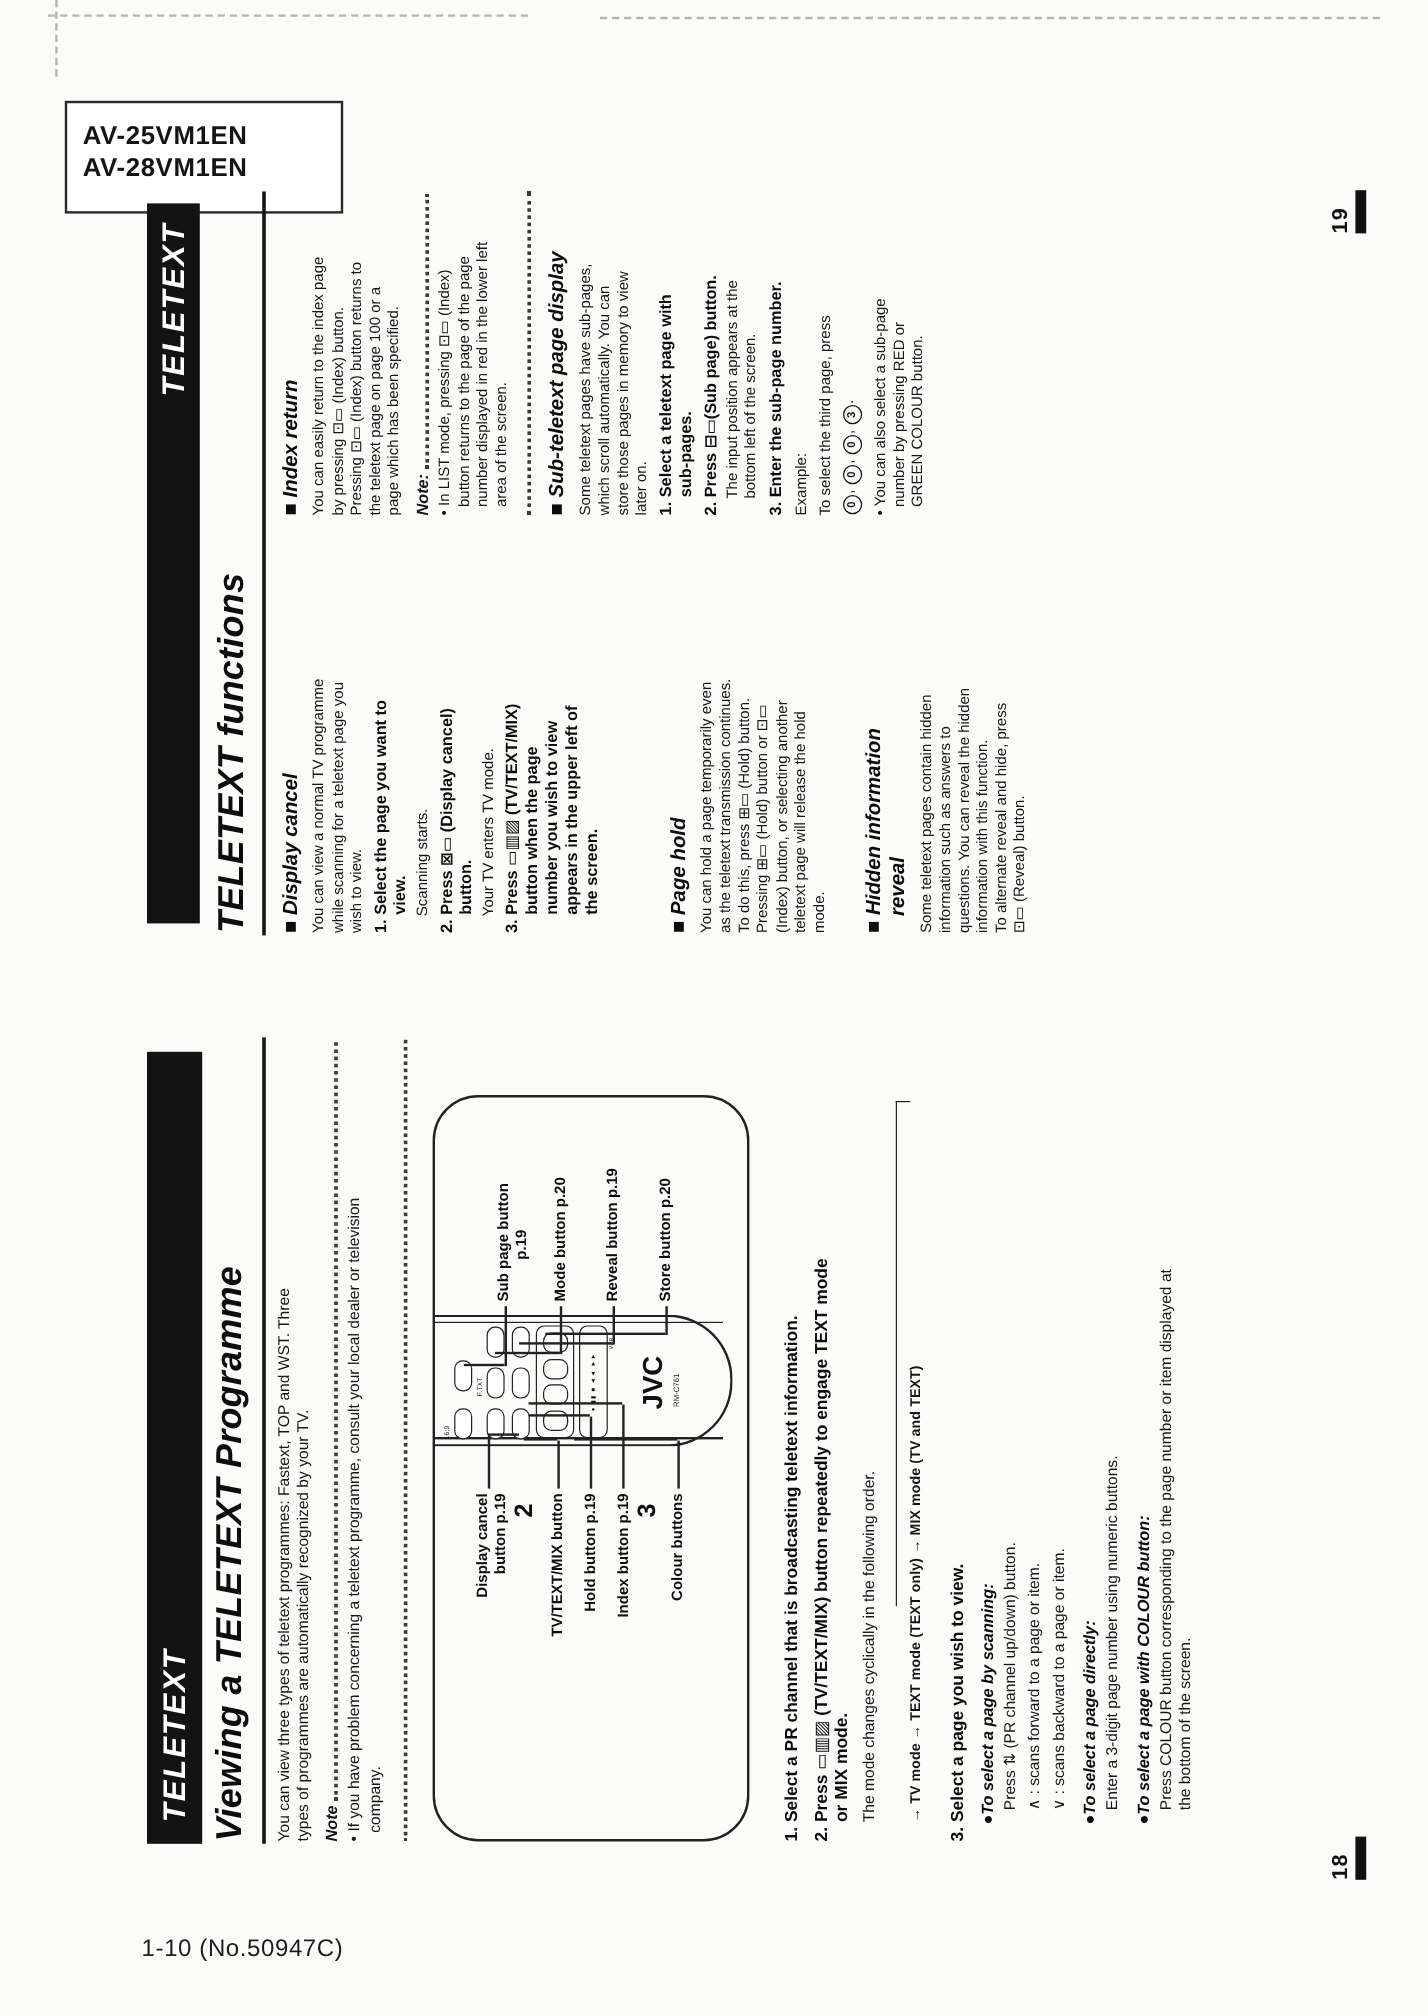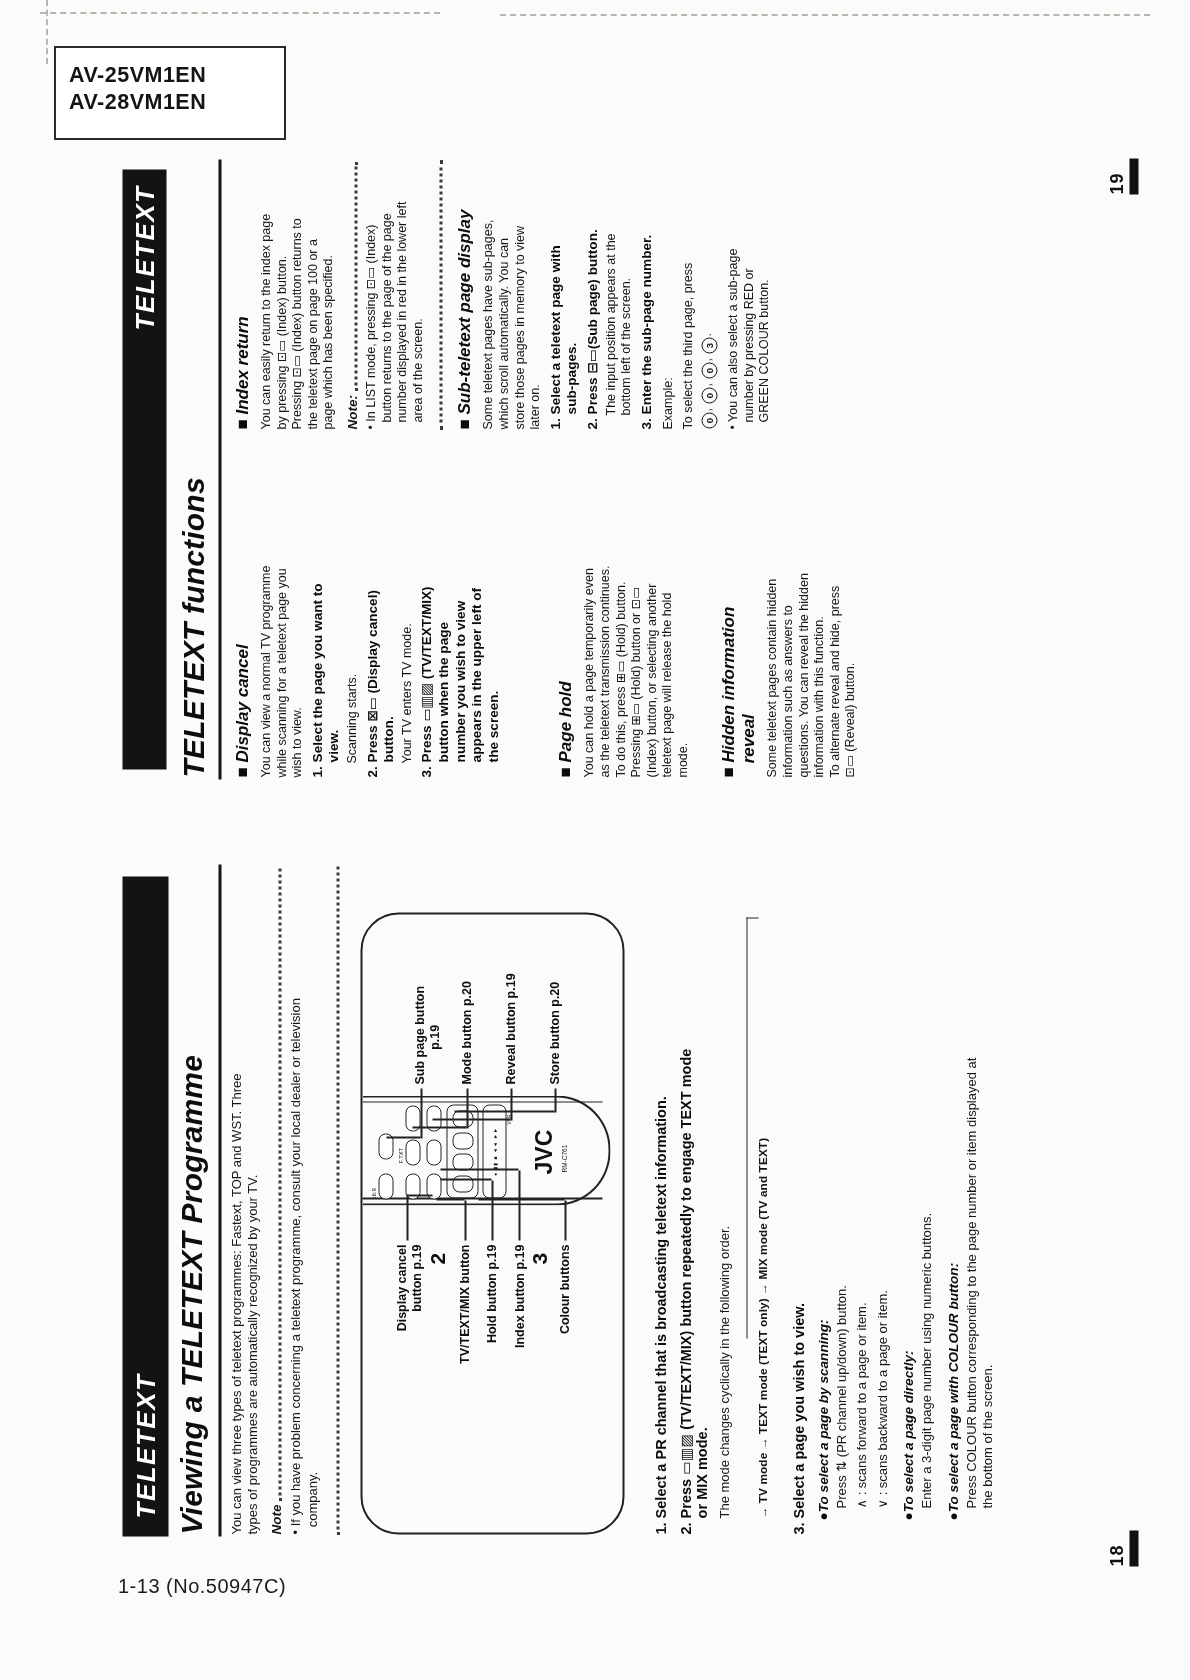--- a/index.html
+++ b/index.html
@@ -2,21 +2,21 @@
 <html><head>
 <meta charset="utf-8">
 <style>
   html,body{margin:0;padding:0;}
   body{
     width:1190px;height:1680px;position:relative;overflow:hidden;
     background:#fbfbfa;color:#141414;
     font-family:"Liberation Sans","DejaVu Sans",sans-serif;
     -webkit-font-smoothing:antialiased;
   }
-  .abs{position:absolute;}
+  .abs{position:absolute;margin-top:38px;}
   .prewrap{white-space:pre-wrap;}
   
   .dash-h{position:absolute;border-top:2px dashed #b5b5b2;height:0;}
   .dash-v{position:absolute;border-left:2px dashed #b5b5b2;width:0;}
   
   .model-box{
     left:54px;top:46px;width:232px;height:94px;
     border:2px solid #2a2a2a;background:#fff;
     font-size:21.5px;font-weight:700;line-height:27px;
     padding:14px 0 0 13px;box-sizing:border-box;letter-spacing:.5px;
@@ -72,21 +72,21 @@
 </head>
 <body>
 
 <div class="dash-h" style="left:40px;top:12px;width:400px;"></div>
 <div class="dash-h" style="left:500px;top:14px;width:650px;"></div>
 <div class="dash-v" style="left:46px;top:0;height:64px;"></div>
 
 <div class="abs model-box prewrap">AV-25VM1EN
 AV-28VM1EN</div>
 
-<div class="abs footer">1-13 (No.50947C)</div>
+<div class="abs footer">1-10 (No.50947C)</div>
 
 <div class="rot page19">
   <div class="bar bar19">TELETEXT</div>
   <div class="ptitle" style="left:2px;top:62px;">TELETEXT functions</div>
   <div class="trule" style="left:0;top:104px;width:620px;"></div>
 
   <div class="col" style="left:2px;top:118px;width:300px;">
     <div class="h3">■ Display cancel</div>
     <div class="bodytxt prewrap">You can view a normal TV programme
 while scanning for a teletext page you

